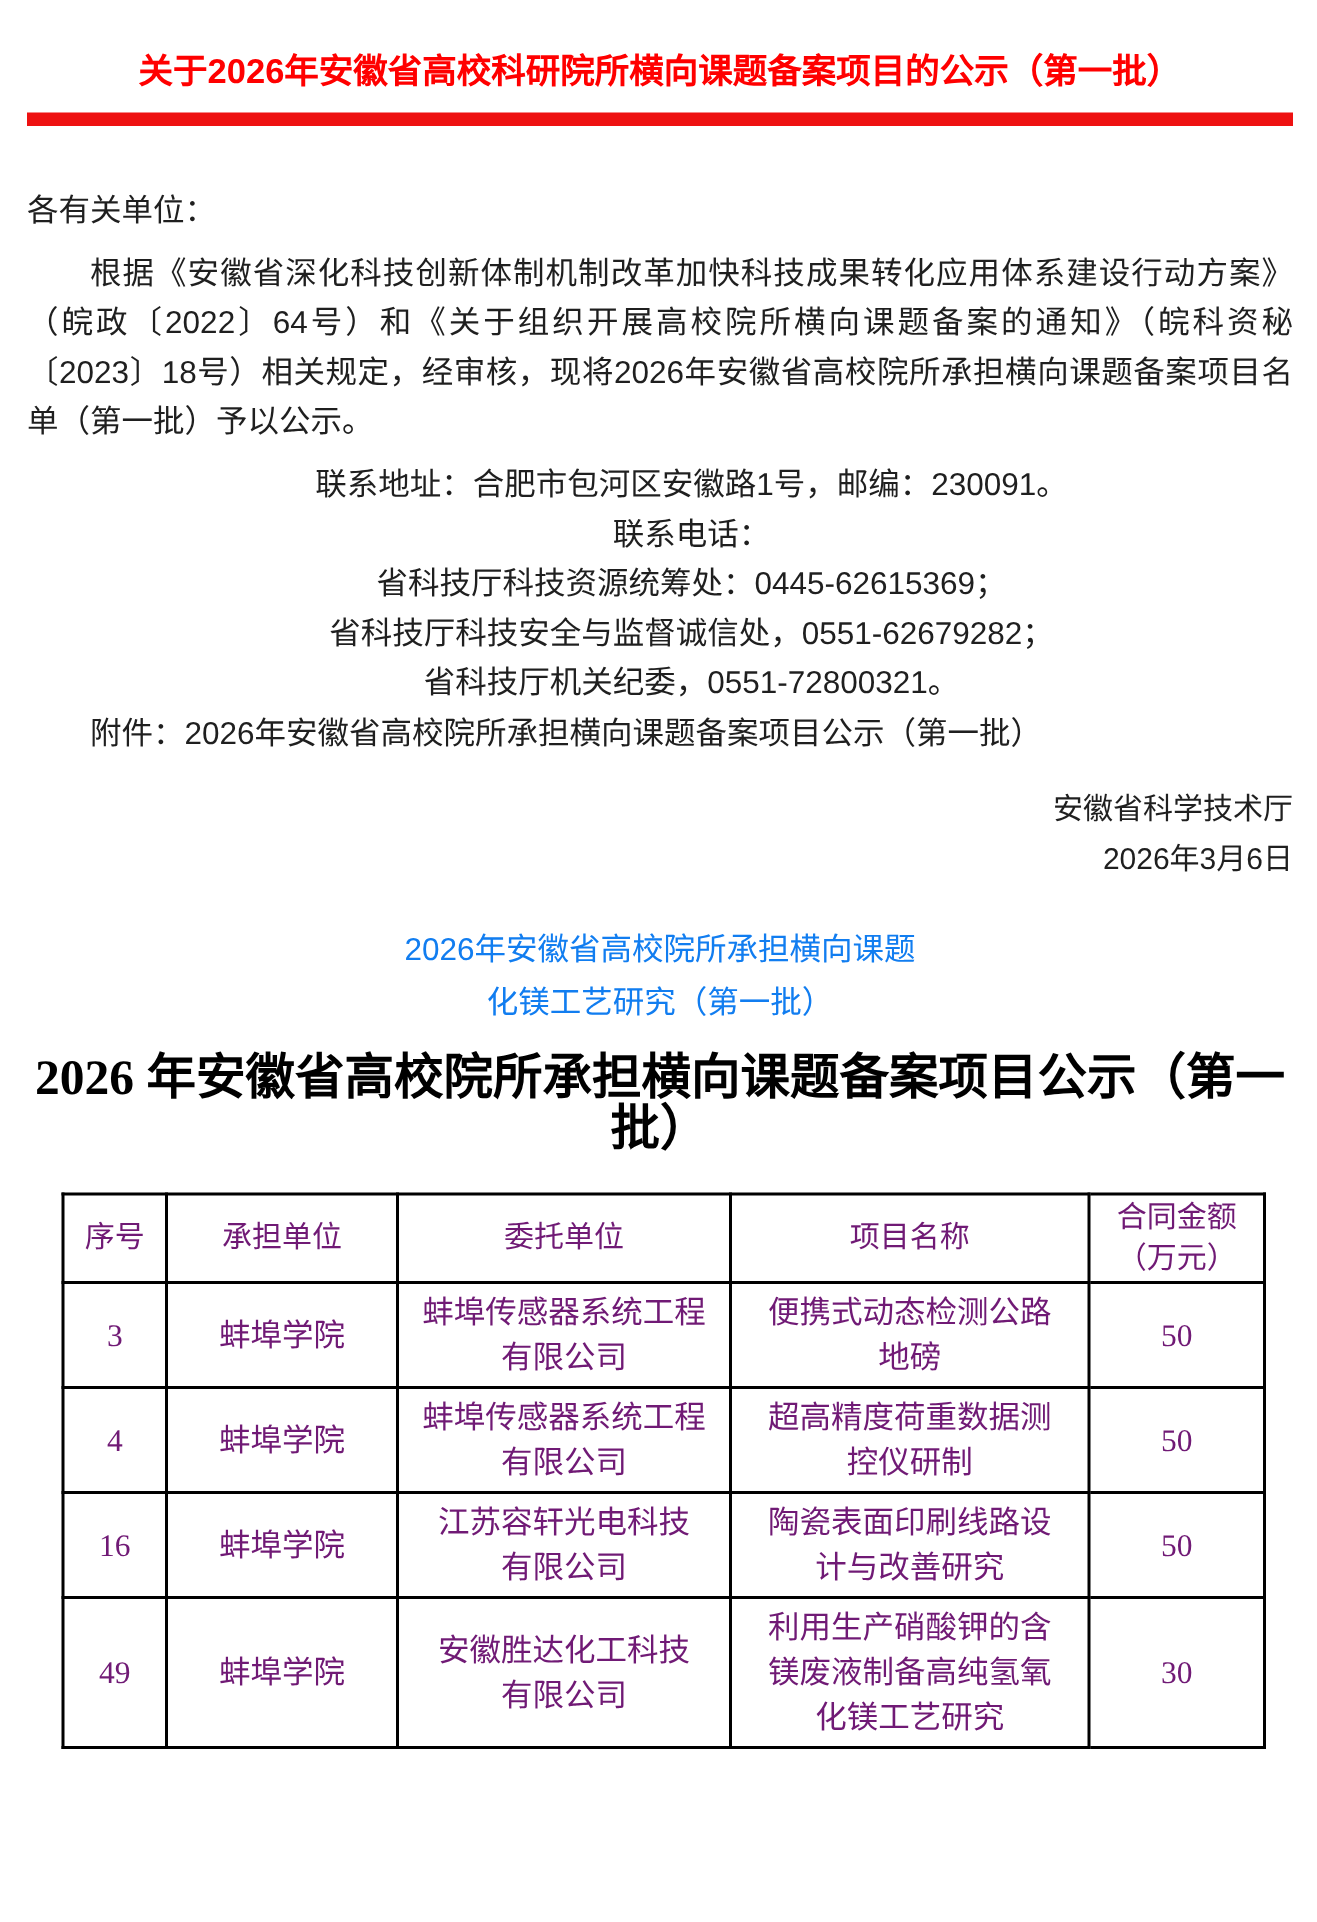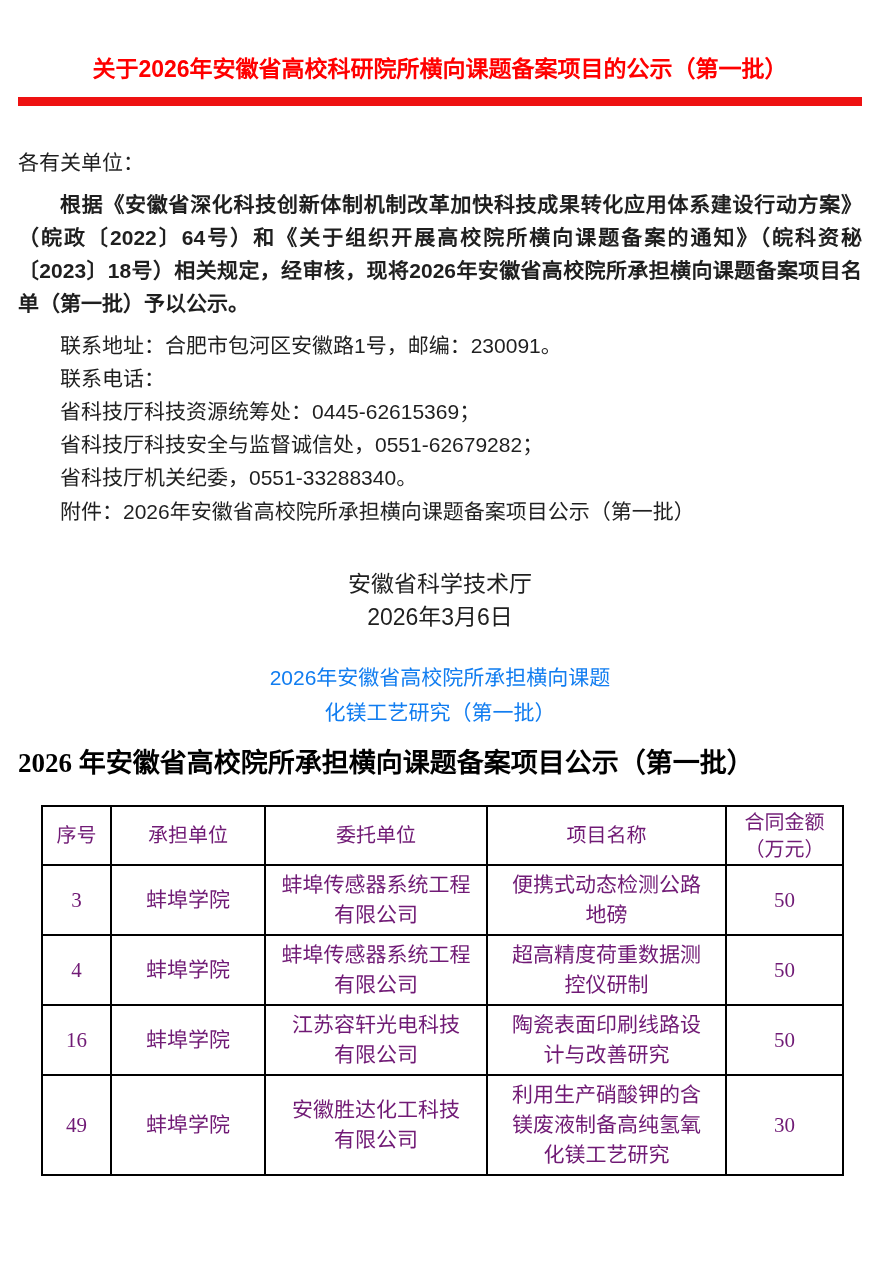--- a/index.html
+++ b/index.html
@@ -11,21 +11,21 @@
     margin: 0 auto;
     background: #ffffff;
     overflow: hidden;
     font-family: "Liberation Sans", "DejaVu Sans", sans-serif;
     color: #1f1f1f;
   }
   .content {
     padding: 0 16px 0 18px;
   }
   .doc-title {
-    padding-top: 56px;
+    padding-top: 34px;
     text-align: center;
     font-size: 23px;
     font-weight: bold;
     color: #ff0000;
     line-height: 26px;
   }
   .double-rule {
     margin-top: 15px;
     height: 4px;
     border-top: 7px solid #ee1111;
@@ -35,52 +35,52 @@
     margin-top: 40px;
     font-size: 21px;
     line-height: 33px;
   }
   .para {
     margin-top: 9px;
     font-size: 21px;
     line-height: 33px;
     text-indent: 2em;
     text-align: justify;
-    font-weight: bold;
-  }
-  .contact-block { margin-top: 9px; }
+  }
+  .contact-block { margin-top: 9px; text-align: center; }
   .contact-line {
     font-size: 21px;
     line-height: 33px;
     text-indent: 2em;
   }
   .attachment-note {
     margin-top: 1px;
     font-size: 21px;
     line-height: 33px;
     text-indent: 2em;
   }
   .signature {
-    margin-top: 40px;
-    text-align: center;
-    font-size: 23px;
+    margin-top: 18px;
+    text-align: right;
+    font-size: 20px;
     line-height: 33px;
   }
   .blue-title {
     margin-top: 26px;
     text-align: center;
     color: #117df0;
     font-size: 21px;
     font-weight: normal;
     line-height: 35px;
   }
   .table-title {
     margin-top: 16px;
+    text-align: center;
     font-family: "Liberation Serif", "DejaVu Serif", serif;
-    font-size: 27px;
+    font-size: 33px;
     font-weight: bold;
     line-height: 34px;
     color: #000000;
   }
   table.projects {
     margin-top: 25px;
     margin-left: 23px;
     width: 801px;
     border-collapse: collapse;
     table-layout: fixed;
@@ -124,21 +124,21 @@
     <div class="salutation">各有关单位：</div>
 
     <div class="para">根据《安徽省深化科技创新体制机制改革加快科技成果转化应用体系建设行动方案》（皖政〔2022〕64号）和《关于组织开展高校院所横向课题备案的通知》（皖科资秘〔2023〕18号）相关规定，经审核，现将2026年安徽省高校院所承担横向课题备案项目名单（第一批）予以公示。</div>
 
 
     <div class="contact-block">
       <div class="contact-line">联系地址：合肥市包河区安徽路1号，邮编：230091。</div>
       <div class="contact-line">联系电话：</div>
       <div class="contact-line">省科技厅科技资源统筹处：0445-62615369；</div>
       <div class="contact-line">省科技厅科技安全与监督诚信处，0551-62679282；</div>
-      <div class="contact-line">省科技厅机关纪委，0551-33288340。</div>
+      <div class="contact-line">省科技厅机关纪委，0551-72800321。</div>
     </div>
 
     <div class="attachment-note">附件：2026年安徽省高校院所承担横向课题备案项目公示（第一批）</div>
 
     <div class="signature">
       <div>安徽省科学技术厅</div>
       <div>2026年3月6日</div>
     </div>
 
     <div class="blue-title">

